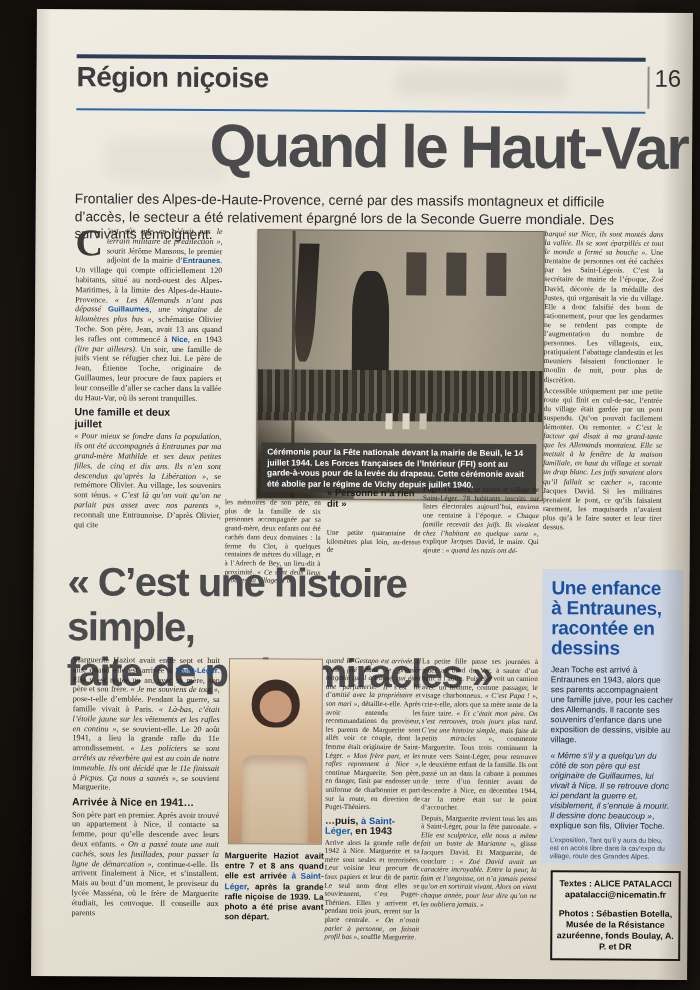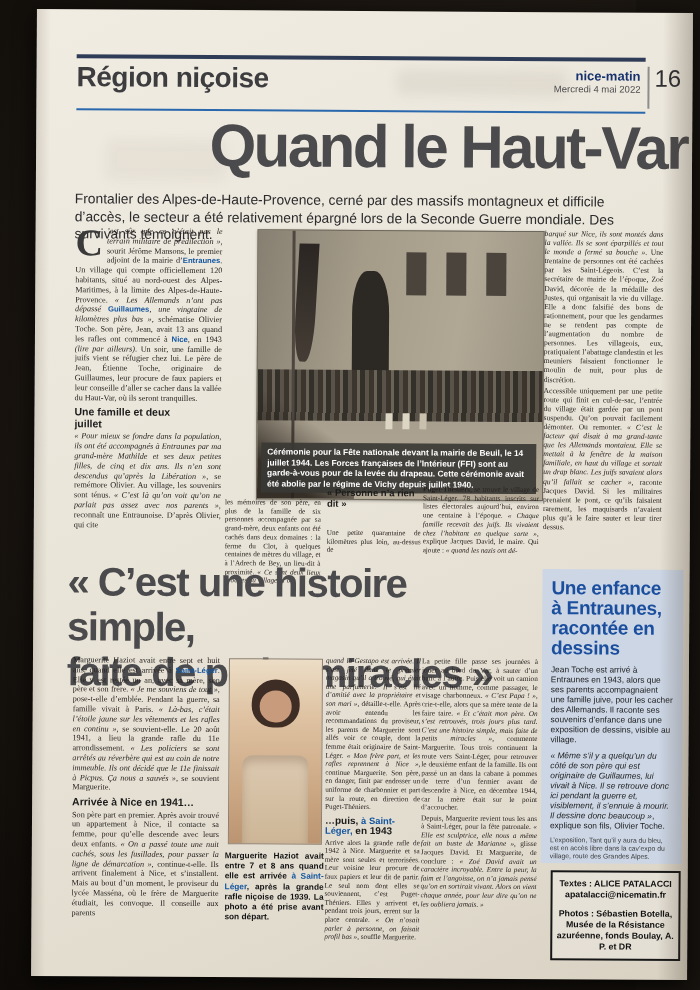--- a/index.html
+++ b/index.html
@@ -114,24 +114,20 @@
 <body>
 
 <div class="stage">
   <div class="page">
 
     <div class="ghost g1"></div>
     <div class="ghost g3"></div>
 
     <div class="rule-top"></div>
     <div class="section-title">Région niçoise</div>
-    <div class="brand-block">
-      <div class="brand">nice-matin</div>
-      <div class="edate">Mercredi 4 mai 2022</div>
-    </div>
     <div class="vsep"></div>
     <div class="pageno">16</div>
     <div class="rule-thin"></div>
 
     <h1 class="headline1">Quand le Haut-Var</h1>
     <p class="standfirst">Frontalier des Alpes-de-Haute-Provence, cerné par des massifs montagneux et difficile d’accès, le secteur a été relativement épargné lors de la Seconde Guerre mondiale. Des survivants témoignent.</p>
 
     <div class="bodycol a1c1">
       <span class="dropcap">C</span>
       <p><span class="i">’est sûr que ce n’était pas le terrain militaire de prédilection »</span><span>, sourit Jérôme Mansons, le premier adjoint de la mairie d’</span><span class="pb">Entraunes</span><span>. Un village qui compte officiellement 120 habitants, situé au nord-ouest des Alpes-Maritimes, à la limite des Alpes-de-Haute-Provence. </span><span class="i">« Les Allemands n’ont pas dépassé </span><span class="pb">Guillaumes</span><span class="i">, une vingtaine de kilomètres plus bas »</span><span>, schématise Olivier Toche. Son père, Jean, avait 13 ans quand les rafles ont commencé à </span><span class="pb">Nice</span><span>, en 1943 </span><span class="i">(lire par ailleurs)</span><span>. Un soir, une famille de juifs vient se réfugier chez lui. Le père de Jean, Étienne Toche, originaire de Guillaumes, leur procure de faux papiers et leur conseille d’aller se cacher dans la vallée du Haut-Var, où ils seront tranquilles.</span></p>

